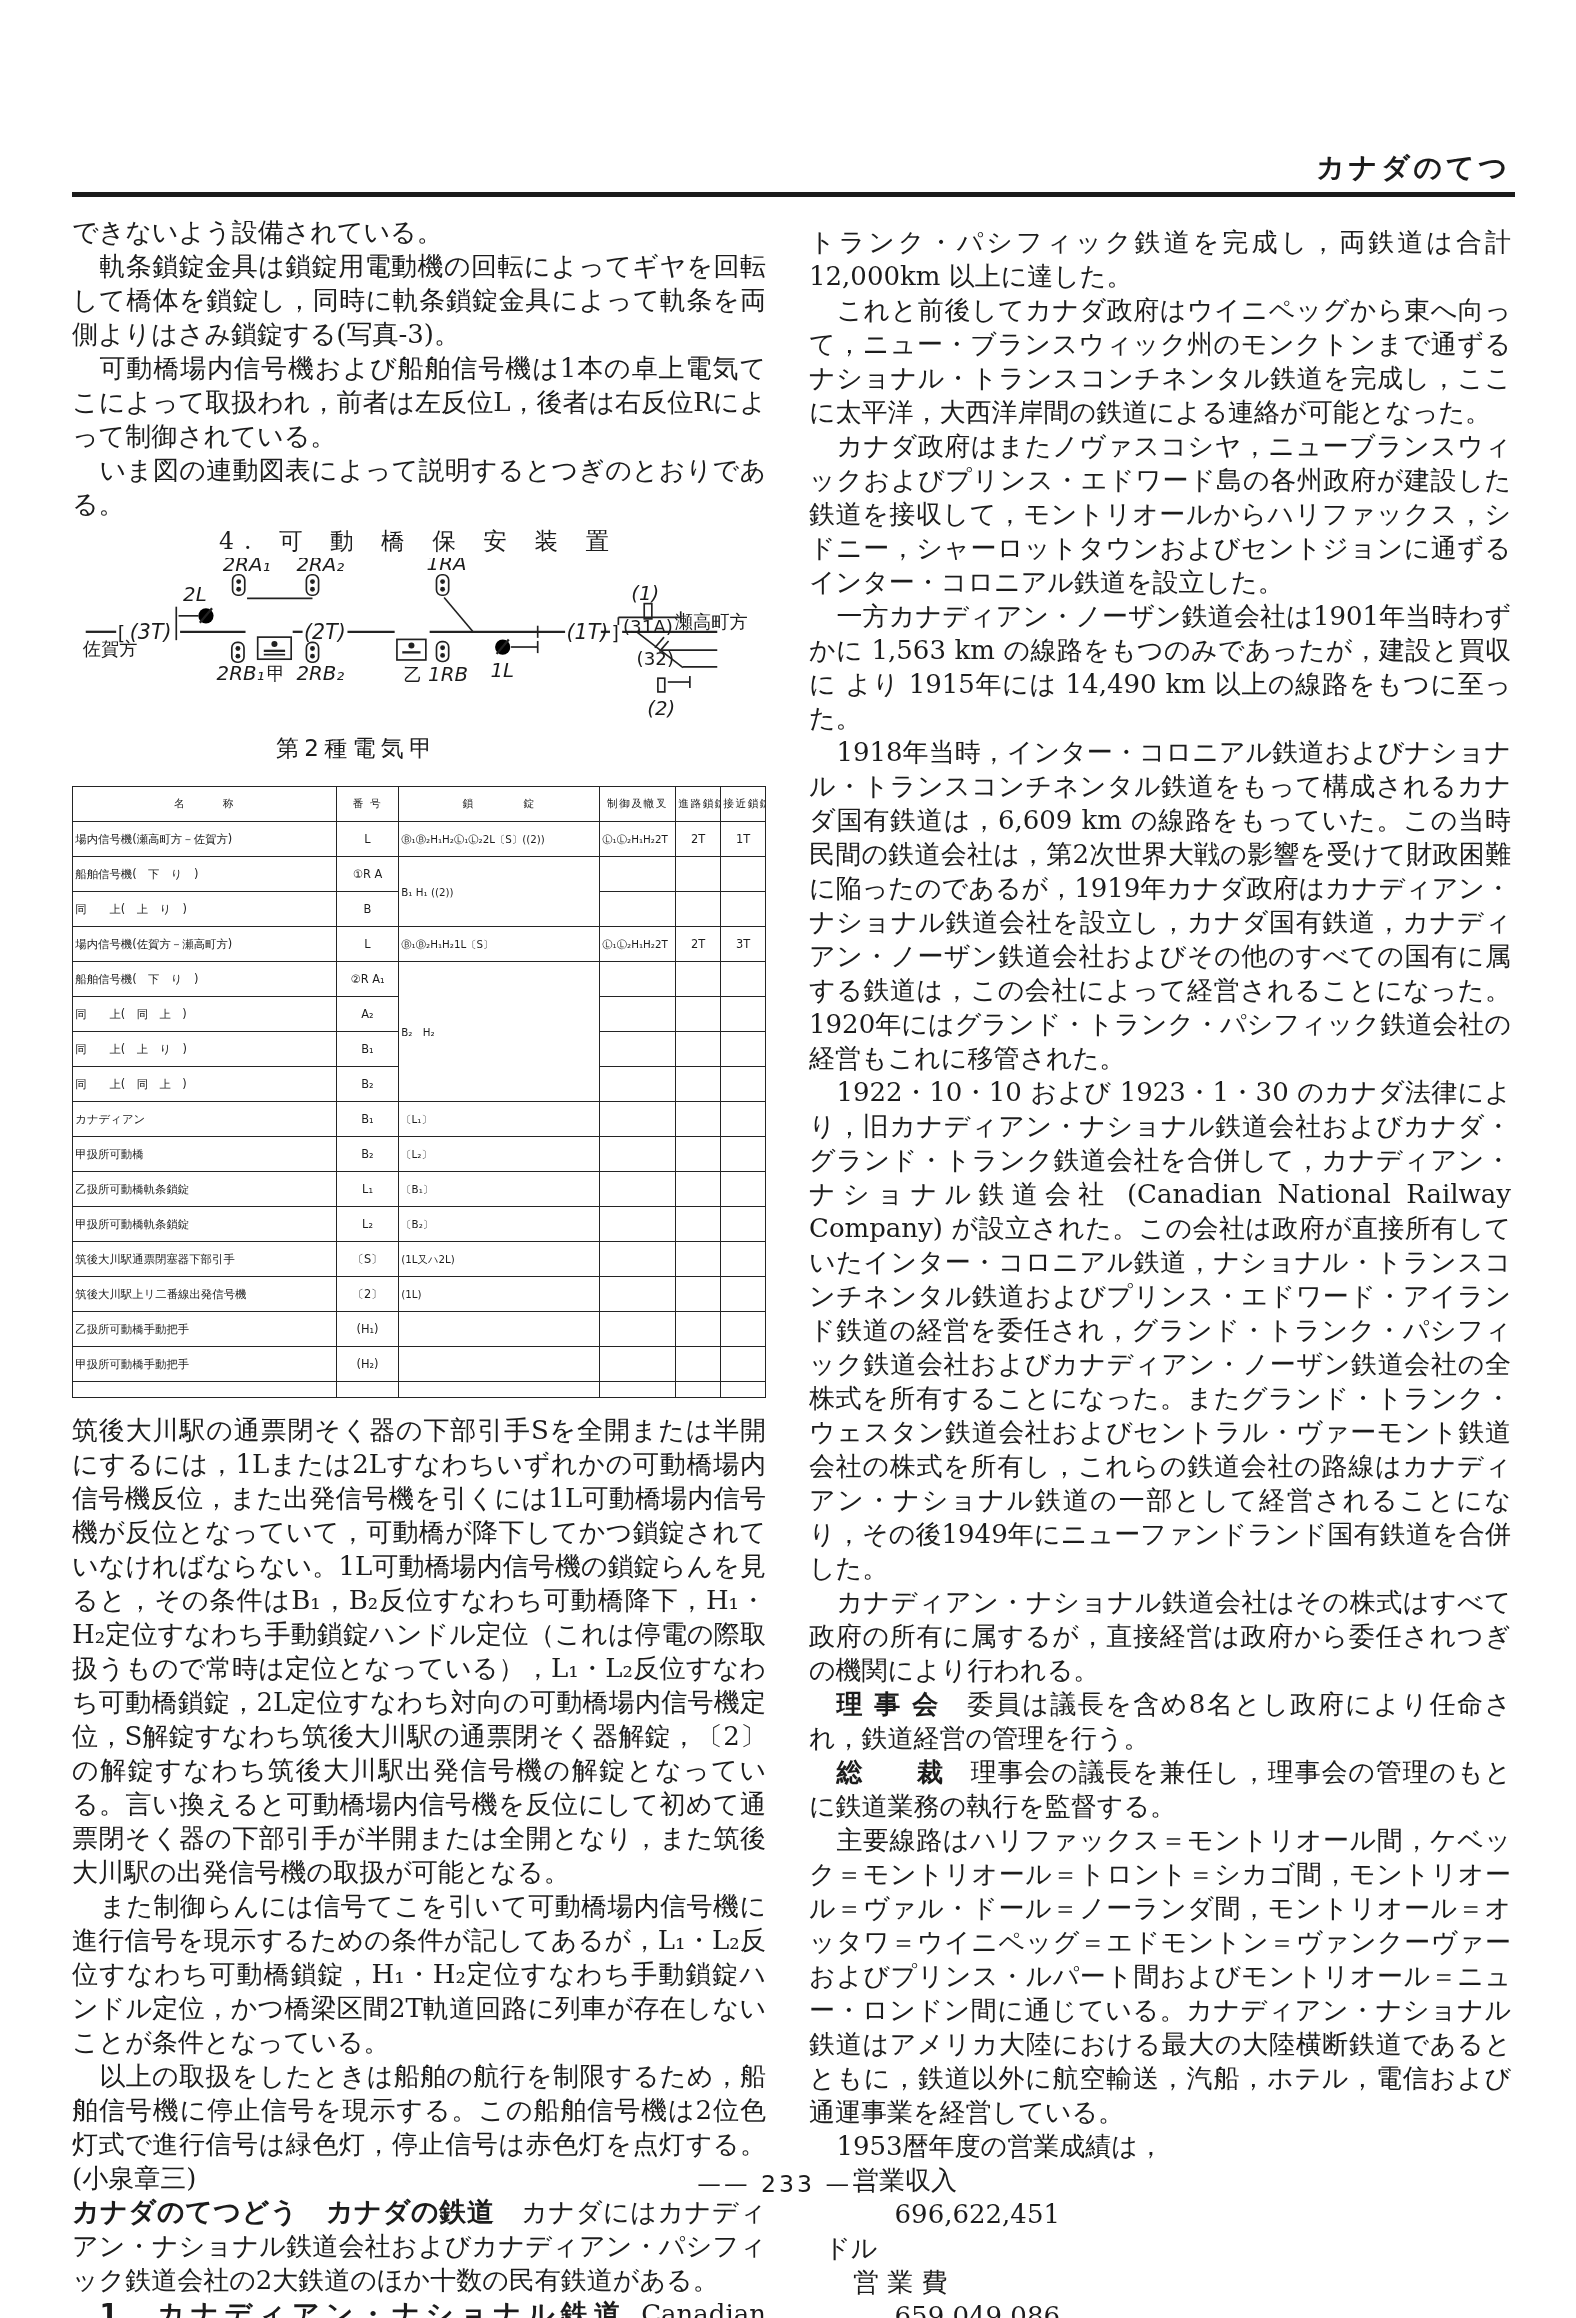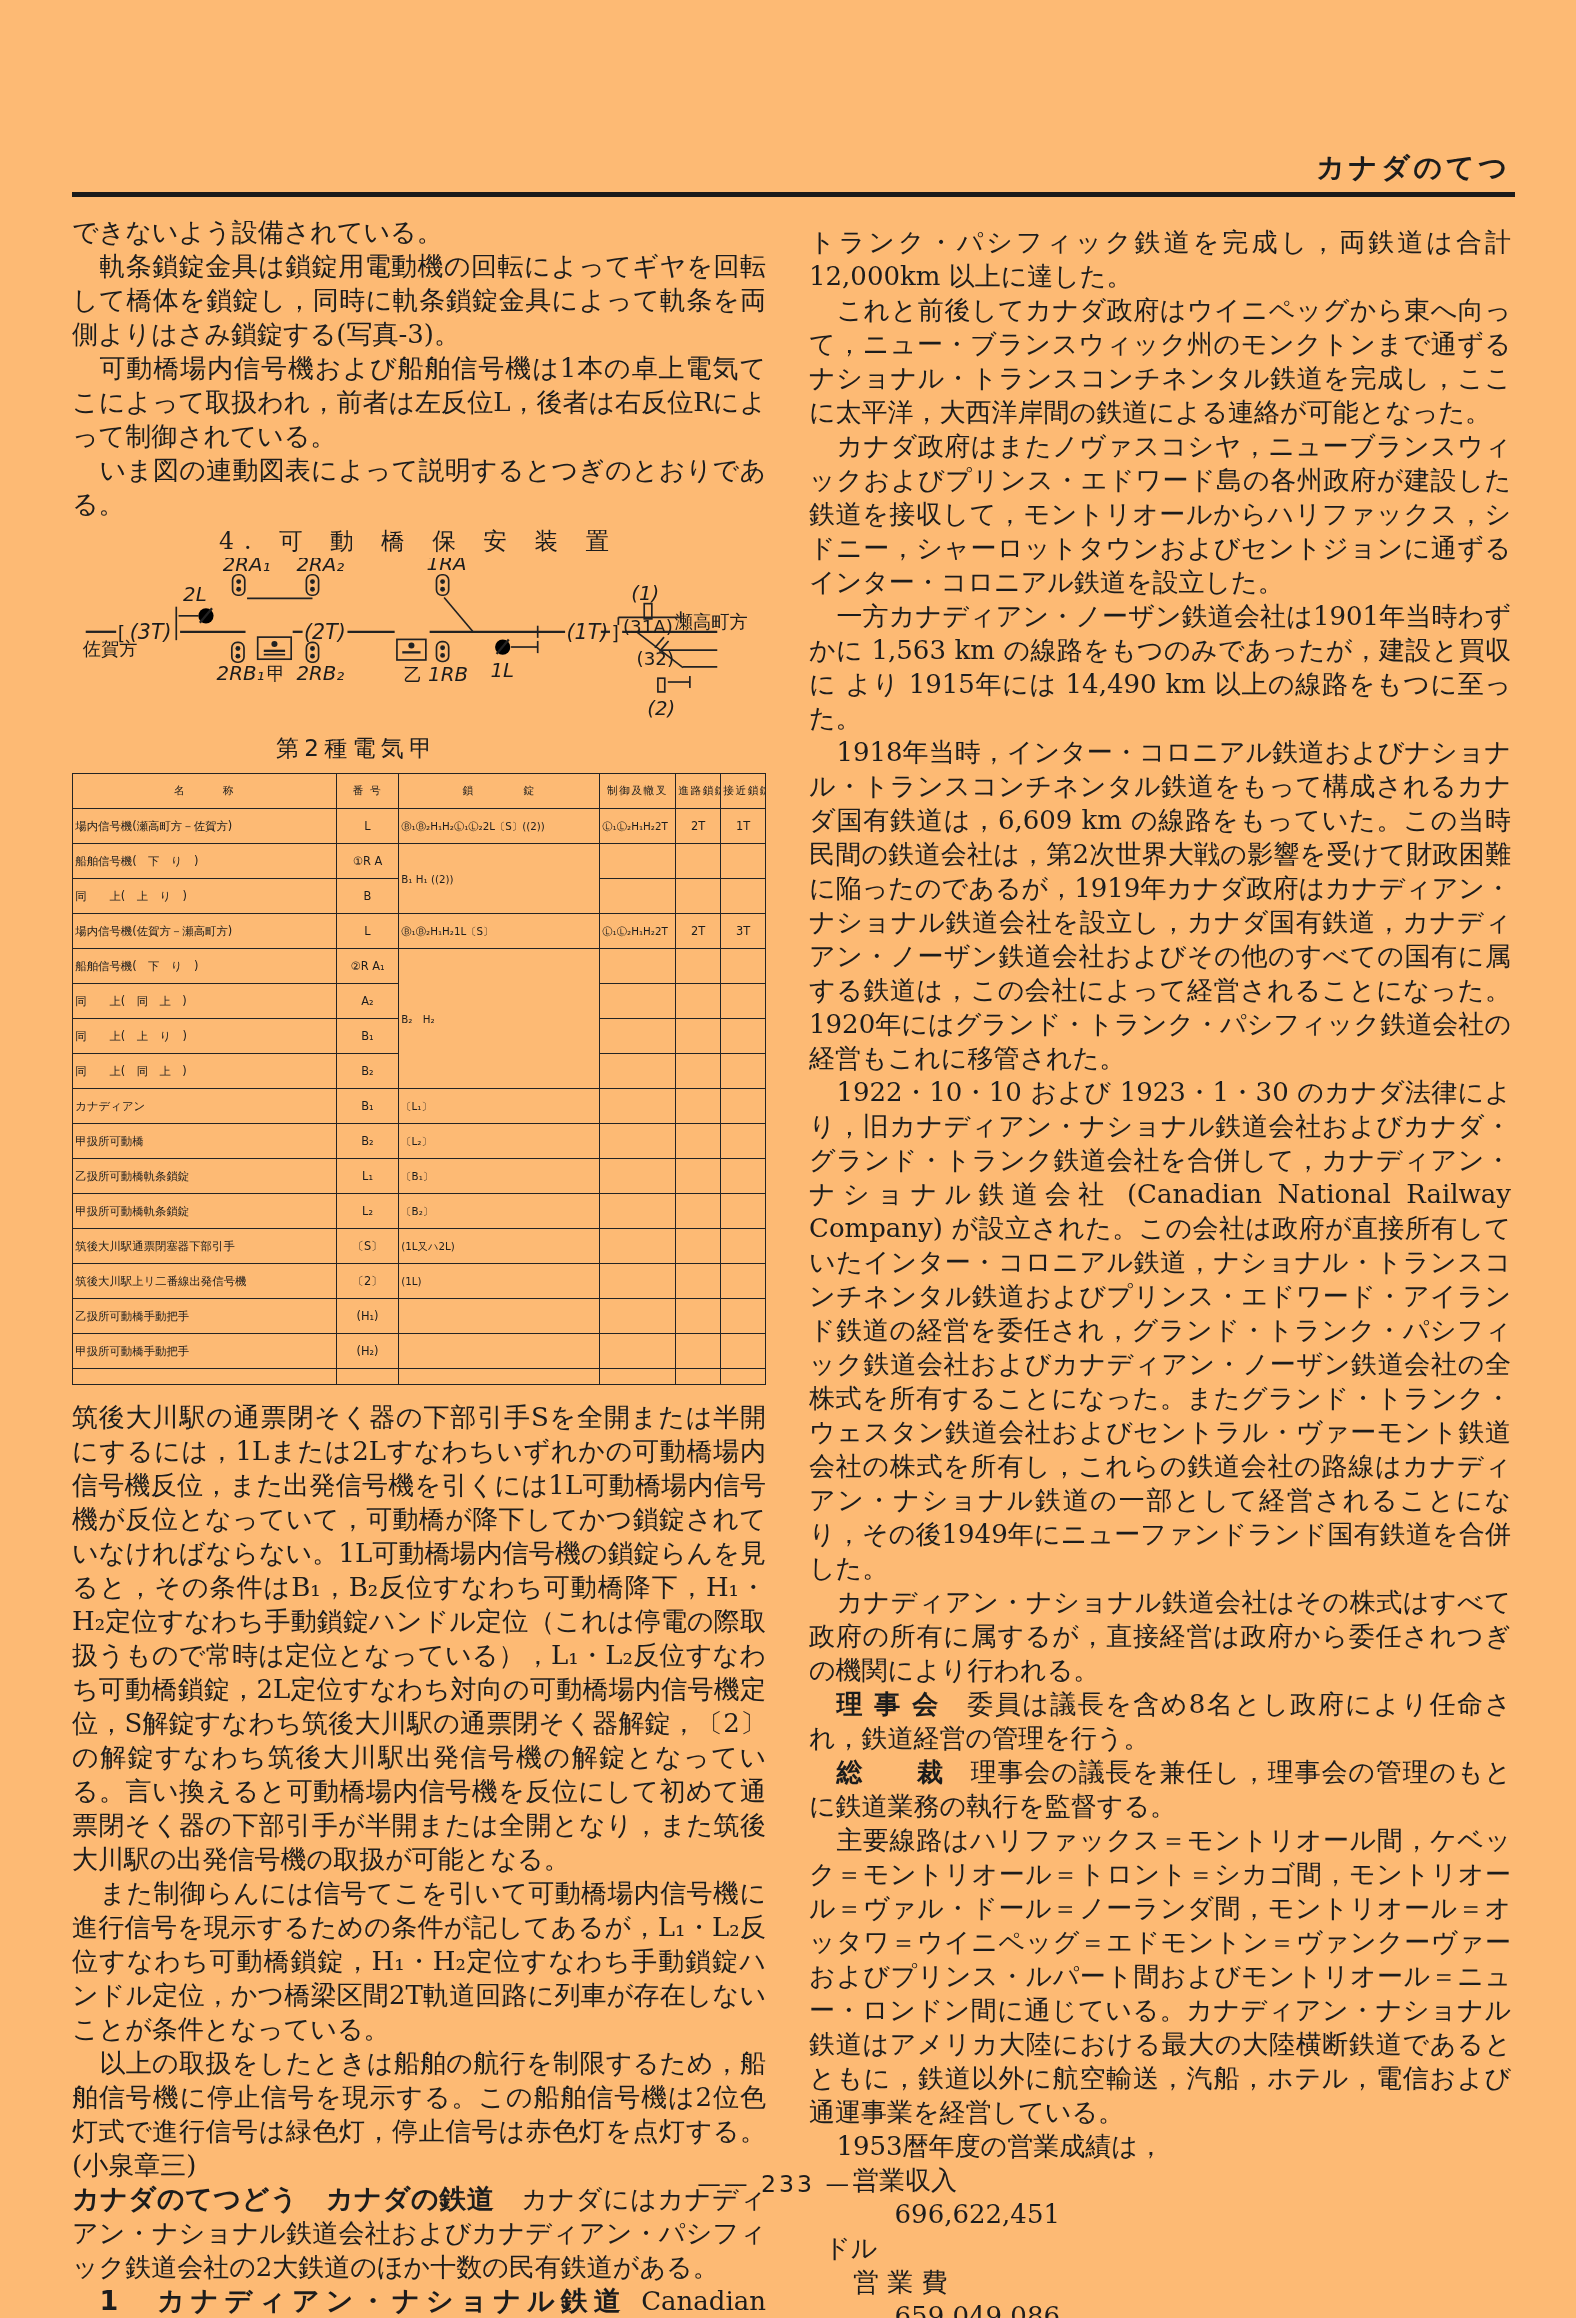--- a/index.html
+++ b/index.html
@@ -1,18 +1,18 @@
 <!DOCTYPE html>
 <html style="font-size:12.2px"><head>
 <meta charset="utf-8">
 <style>
   html,body { margin:0; padding:0; background:#d9d6cf; }
   .page {
     position:relative; width:1576px; height:2319px;
-    background:#fdba74; color:#1c1c1c;
+    background:#ffffff; color:#1c1c1c;
     font-family:"DejaVu Serif", serif;
     overflow:hidden;
   }
   .top-rule { position:absolute; left:72px; top:192px; width:1443px; height:4.6px; background:#1b1b1b; }
   .running-head {
     position:absolute; top:149px; right:65px;
     font-size:28px; font-weight:bold; letter-spacing:3.8px;
   }
   .col { position:absolute; font-size:26px; line-height:34px; text-align:justify; }
   .col-left  { left:72px;  top:215px; width:694px; }
@@ -23,21 +23,21 @@
     text-align:center; font-size:23.6px; font-weight:500;
     letter-spacing:10px; margin:4.6px 0 1.5px; line-height:30.5px;
   }
   .fig-svg { display:block; width:694px; height:175px; }
   .fig-caption {
     font-size:23px; letter-spacing:5.3px; line-height:30.5px;
     margin:0 0 0 204px; font-family:"DejaVu Sans", sans-serif;
   }
   .itable {
     border-collapse:collapse; width:694px; table-layout:fixed;
-    margin-top:10px; font-family:"DejaVu Sans", sans-serif;
+    margin-top:23px; font-family:"DejaVu Sans", sans-serif;
   }
   .itable th, .itable td {
     border:1.9px solid #242424; padding:0 2.3px; height:14.5px;
     font-size:11.4px; font-weight:normal; white-space:nowrap; overflow:hidden;
     text-align:center;
   }
   .itable th { font-size:10.7px; height:23px; letter-spacing:1.5px; }
   .itable td:first-child { text-align:left; }
   .itable td.lock { text-align:left; font-size:10.3px; }
   .para5 { margin-top:15.2px !important; }

